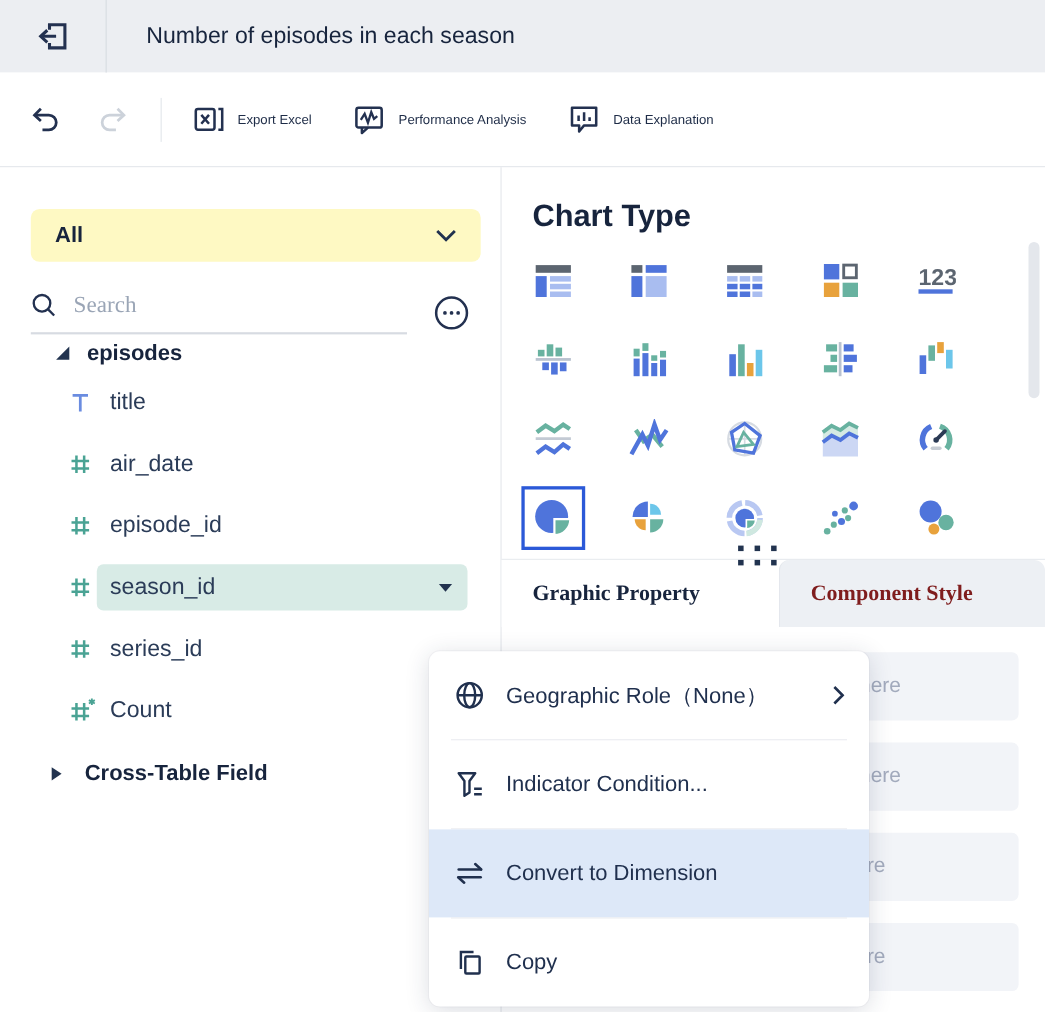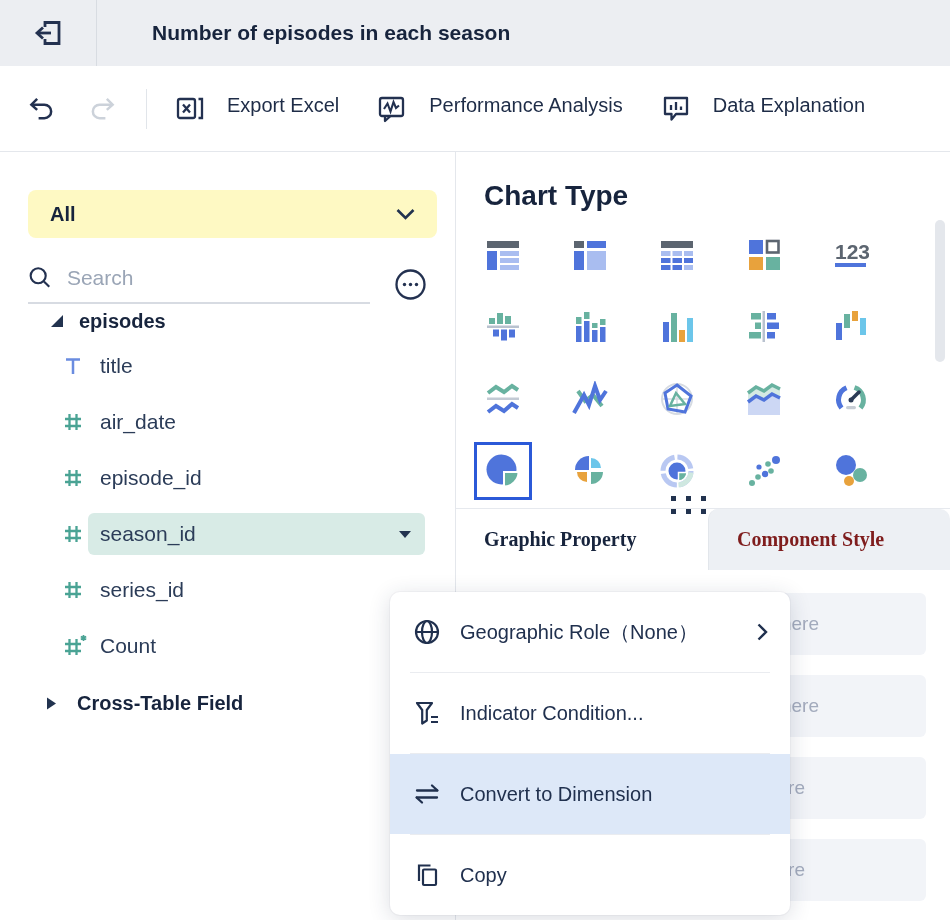--- a/index.html
+++ b/index.html
@@ -4,47 +4,47 @@
 <style>
   * { margin:0; padding:0; box-sizing:border-box; }
   html,body { width:950px; height:920px; overflow:hidden; background:#fff;
     font-family:"Liberation Sans", sans-serif; color:#17243d; }
   .app { position:relative; width:950px; height:920px; overflow:hidden; }
 
   
   .topbar { height:66px; background:#eceef2; display:flex; align-items:stretch; }
   .back-wrap { width:97px; display:flex; align-items:center; justify-content:center;
     border-right:1px solid #d8dce2; cursor:pointer; }
-  .topbar-title { align-self:center; margin-left:55px; font-size:21px; font-weight:bold; }
+  .topbar-title { align-self:center; margin-left:36px; font-size:21px; font-weight:normal; }
 
   
   .toolbar { height:86px; background:#fff; border-bottom:1px solid #e4e7ec;
     display:flex; align-items:center; }
   .tb-undo { margin-left:28px; }
   .tb-redo { margin-left:34px; }
   .tb-divider { width:1px; height:40px; background:#e1e5ea; margin:0 0 0 30px; }
-  .tool-action { display:flex; align-items:flex-start; gap:22px; margin-left:28px;
-    font-size:20px; color:#1e2c47; cursor:pointer; white-space:nowrap; }
+  .tool-action { display:flex; align-items:center; gap:11px; margin-left:28px;
+    font-size:12px; color:#1e2c47; cursor:pointer; white-space:nowrap; }
   .tool-action + .tool-action { margin-left:38px; }
 
   
   .main { display:flex; height:768px; }
   .sidebar { width:456px; border-right:1px solid #e4e7ec; padding-top:38px; position:relative; }
   .panel { flex:1; position:relative; padding-top:28px; }
 
   
   .filter-select { margin-left:28px; width:409px; height:48px; background:#fef9c3;
     border-radius:8px; display:flex; align-items:center; justify-content:space-between;
     padding:0 22px; cursor:pointer; }
   .filter-select .val { font-size:20px; font-weight:bold; }
   .search-row { margin:26px 28px 0; display:flex; align-items:center; }
   .search-field { width:342px; display:flex; align-items:center; gap:15px;
     border-bottom:2px solid #d7dbe2; padding-bottom:11px; }
   .search-field input { border:none; outline:none; font-size:21px; width:100%;
-    font-family:Liberation Sans, sans-serif; color:#0f766e; background:transparent; }
+    font-family:Liberation Serif, serif; color:#0f766e; background:transparent; }
   .search-field input::placeholder { color:#9aa5b6; }
   .more-btn { margin-left:24px; cursor:pointer; display:flex; }
   .tree { }
   .tree-group { display:flex; align-items:center; gap:15px; padding-left:50px;
     height:34px; font-size:20px; font-weight:bold; cursor:pointer; }
   .field-row { height:56px; display:flex; align-items:center; position:relative; cursor:pointer; }
   .f-icon { position:absolute; left:62px; display:flex; }
   .f-label { position:absolute; left:100px; font-size:21px; color:#2b3c58; z-index:2; }
   .sel-bg { position:absolute; left:88px; right:30px; top:7px; bottom:7px;
     background:#d8ebe6; border-radius:6px; z-index:1; }

